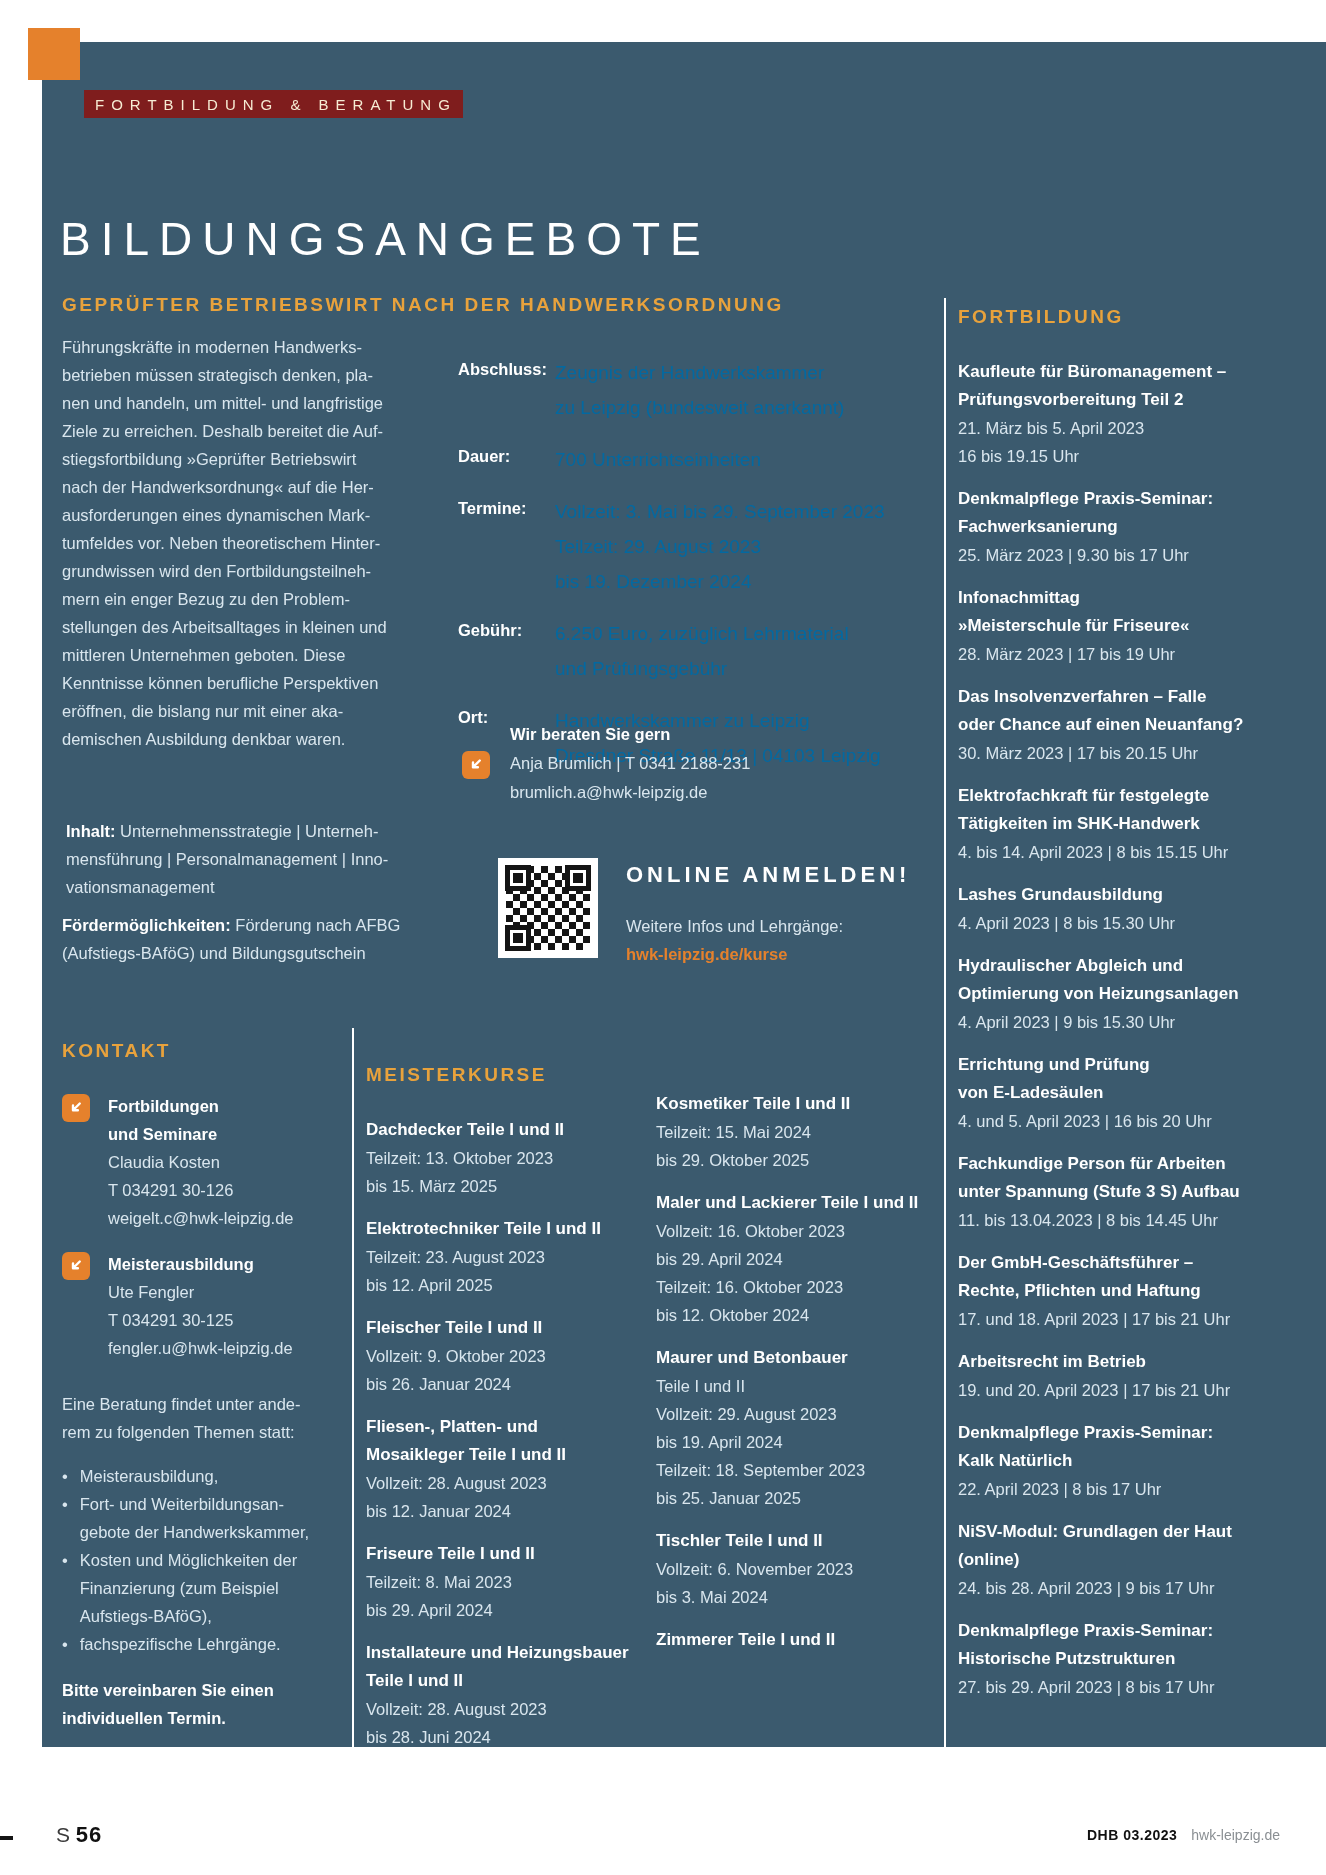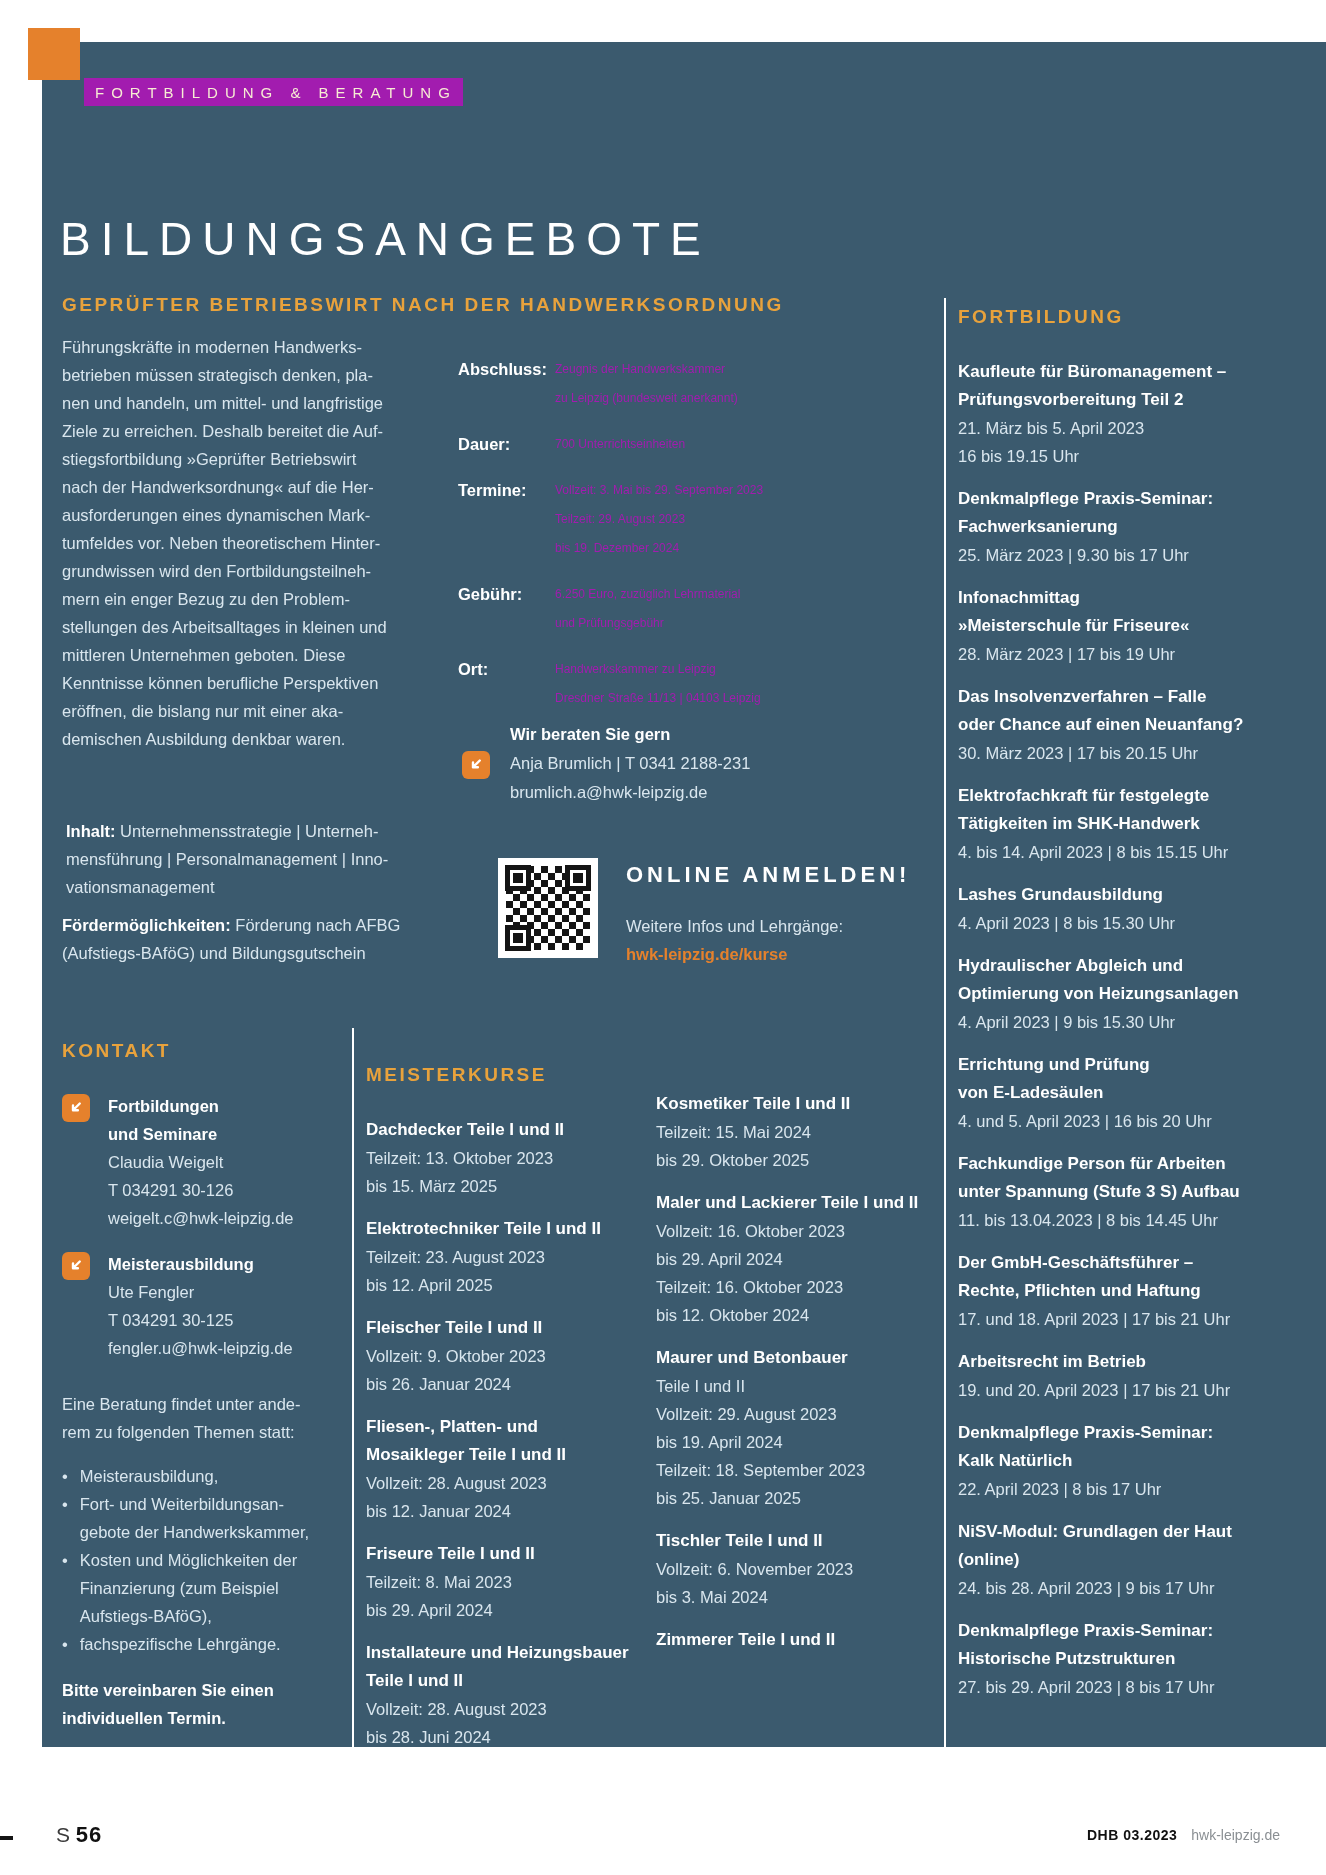--- a/index.html
+++ b/index.html
@@ -1,35 +1,35 @@
 <!DOCTYPE html>
 <html><head>
 <meta charset="utf-8">
 <style>
   html,body{margin:0;padding:0;background:#ffffff;}
   .page{position:relative;width:1326px;height:1875px;background:#ffffff;
         font-family:"Liberation Sans",sans-serif;overflow:hidden;}
   .panel{position:absolute;left:42px;top:42px;width:1284px;height:1705px;background:#3b5a6e;}
   .corner-square{position:absolute;left:28px;top:28px;width:52px;height:52px;background:#e5812c;}
-  .tag{position:absolute;left:84px;top:78px;background:#a21caf;color:#f7ecd4;
+  .tag{position:absolute;left:84px;top:90px;background:#7f1d1d;color:#f7ecd4;
        font-size:15px;font-weight:500;letter-spacing:7px;padding:6px 6px 5px 11px;white-space:pre;}
   .main-title{position:absolute;left:60px;top:212px;color:#ffffff;font-size:46px;
        font-weight:400;letter-spacing:10px;white-space:pre;}
   .h-amber{color:#e8a23c;font-weight:700;letter-spacing:2.5px;font-size:19px;white-space:pre;}
   .heading-bw{position:absolute;left:62px;top:294px;}
   .pre{white-space:pre;}
   .txt{color:#d9e6ee;font-size:16.5px;line-height:28px;}
   .bold-w{color:#ffffff;font-weight:700;}
   .body-col{position:absolute;left:62px;top:333px;width:352px;}
   .inhalt-p{position:absolute;left:62px;top:813px;width:352px;}
   .foerder-p{position:absolute;left:62px;top:911px;width:352px;}
   .details{position:absolute;left:458px;top:355px;width:440px;}
   .drow{display:flex;margin-bottom:17px;}
   .dlabel{flex:none;width:97px;color:#ffffff;font-weight:700;font-size:16.5px;line-height:28px;}
-  .dval{color:#a21caf;font-size:12px;line-height:29px;white-space:pre;}
+  .dval{color:#0369a1;font-size:19px;line-height:35px;white-space:pre;}
   .consult{position:absolute;left:462px;top:720px;display:flex;gap:20px;align-items:center;}
   .arrow-icon{flex:none;width:28px;height:28px;border-radius:6px;background:#e5812c;
        display:flex;align-items:center;justify-content:center;margin-top:2px;}
   .consult-title{color:#ffffff;font-weight:700;font-size:16.5px;line-height:29px;}
   .consult-lines{color:#d9e6ee;font-size:16.5px;line-height:29px;white-space:pre;}
   .online{position:absolute;left:465px;top:858px;display:flex;gap:28px;padding-left:33px;}
   .qr{flex:none;width:100px;height:100px;background:#ffffff;position:relative;}
   .qr-noise{position:absolute;left:8px;top:8px;right:8px;bottom:8px;
        background:conic-gradient(#141414 90deg,#fff 0 180deg,#141414 0 270deg,#fff 0) 0 0/14px 14px;}
   .qr-f{position:absolute;width:16px;height:16px;border:5px solid #141414;background:#fff;}
@@ -235,21 +235,21 @@
     <span class="h-amber col-heading">KONTAKT</span>
     <div class="kcontact">
       <div class="arrow-icon">
         <svg width="18" height="18" viewBox="0 0 24 24">
             <path d="M17 6 L8 15 M8 15 v-6.5 M8 15 h6.5" stroke="#ffffff" stroke-width="3.2" fill="none" stroke-linecap="round" stroke-linejoin="round"></path>
           </svg>
       </div>
       <div>
         <div class="kc-dept">Fortbildungen
 und Seminare</div>
-        <div class="kc-line">Claudia Weigelt</div>
+        <div class="kc-line">Claudia Kosten</div>
         <div class="kc-line">T 034291 30-126</div>
         <div class="kc-line">weigelt.c@hwk-leipzig.de</div>
       </div>
     </div>
     <div class="kcontact">
       <div class="arrow-icon">
         <svg width="18" height="18" viewBox="0 0 24 24">
             <path d="M17 6 L8 15 M8 15 v-6.5 M8 15 h6.5" stroke="#ffffff" stroke-width="3.2" fill="none" stroke-linecap="round" stroke-linejoin="round"></path>
           </svg>
       </div>

